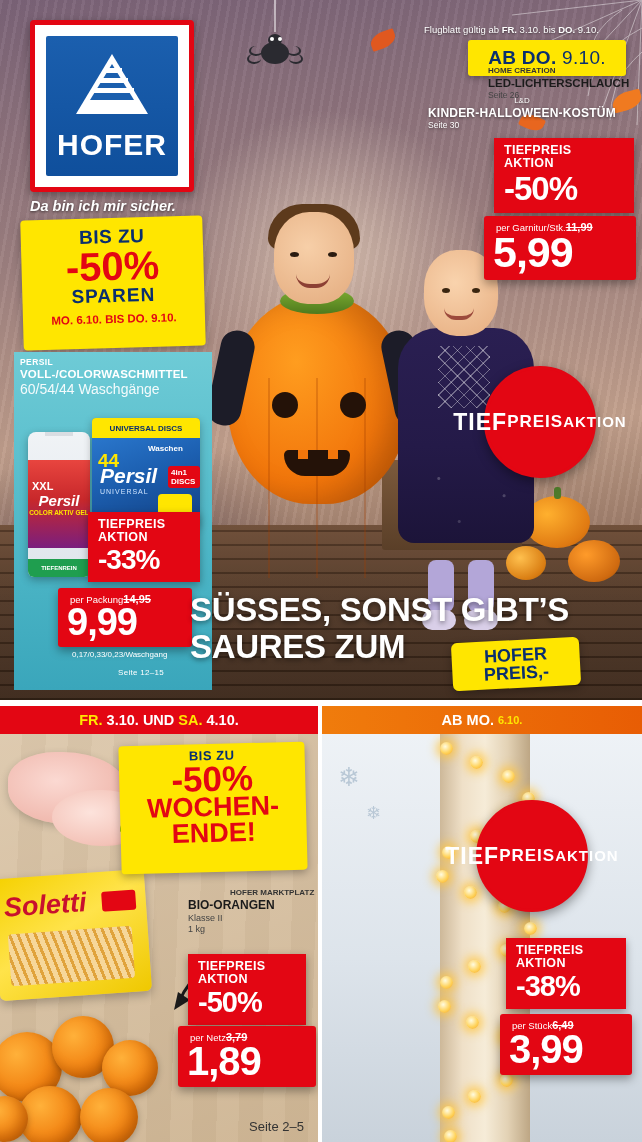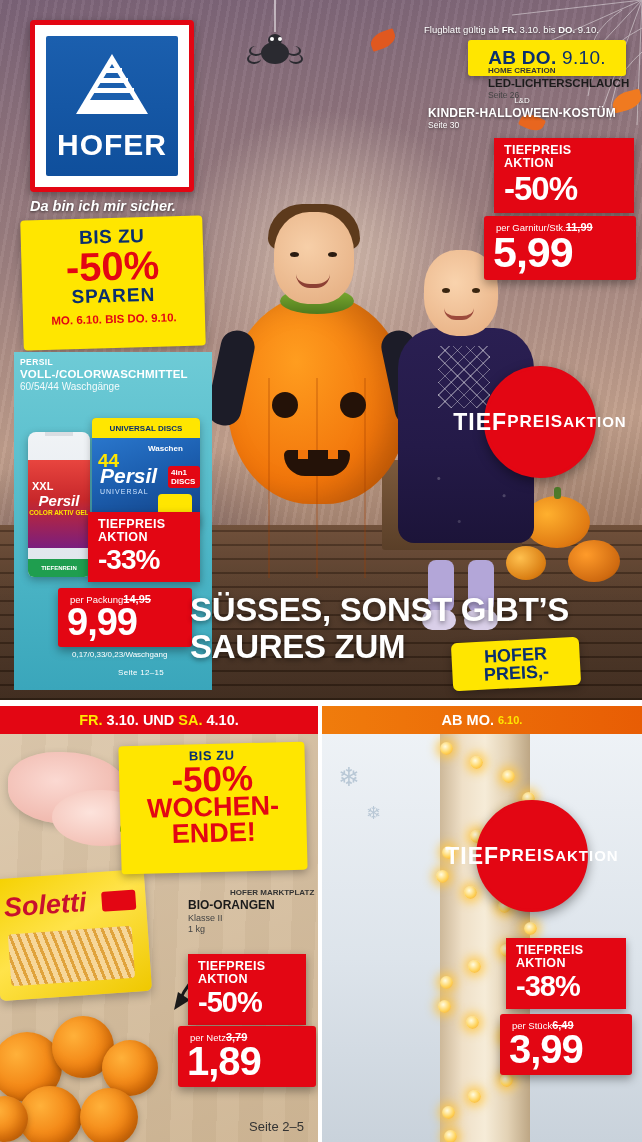--- a/index.html
+++ b/index.html
@@ -204,21 +204,21 @@
   
   .persil-panel{
     position:absolute; left:14px; top:352px; width:198px; height:338px;
     background: linear-gradient(180deg,#6ecbd6 0%,#4fb8c8 55%,#3aa6bb 100%);
   }
   .persil-title{
     position:absolute; left:20px; top:358px; width:180px; color:#ffffff; line-height:1.15;
   }
   .pt-brand{ font-size:8.5px; font-weight:bold; letter-spacing:.4px;}
   .pt-name{ font-size:11.5px; font-weight:bold; letter-spacing:.2px;}
-  .pt-sub{ font-size:10px; opacity:.92;}
+  .pt-sub{ font-size:14px; opacity:.92;}
   .persil-bottle{
     position:absolute; left:28px; top:432px; width:62px; height:145px;
     background: linear-gradient(180deg,#f0f3f6 0%,#dfe6ec 100%);
     border-radius:8px 8px 6px 6px;
     box-shadow:0 3px 8px rgba(0,0,0,.3);
     overflow:hidden;
   }
   .pb-cap{position:absolute;left:17px;top:-12px;width:28px;height:16px;background:#d9dde2;border-radius:4px 4px 0 0;}
   .pb-label{
     position:absolute; left:0; top:28px; width:62px; height:88px;

